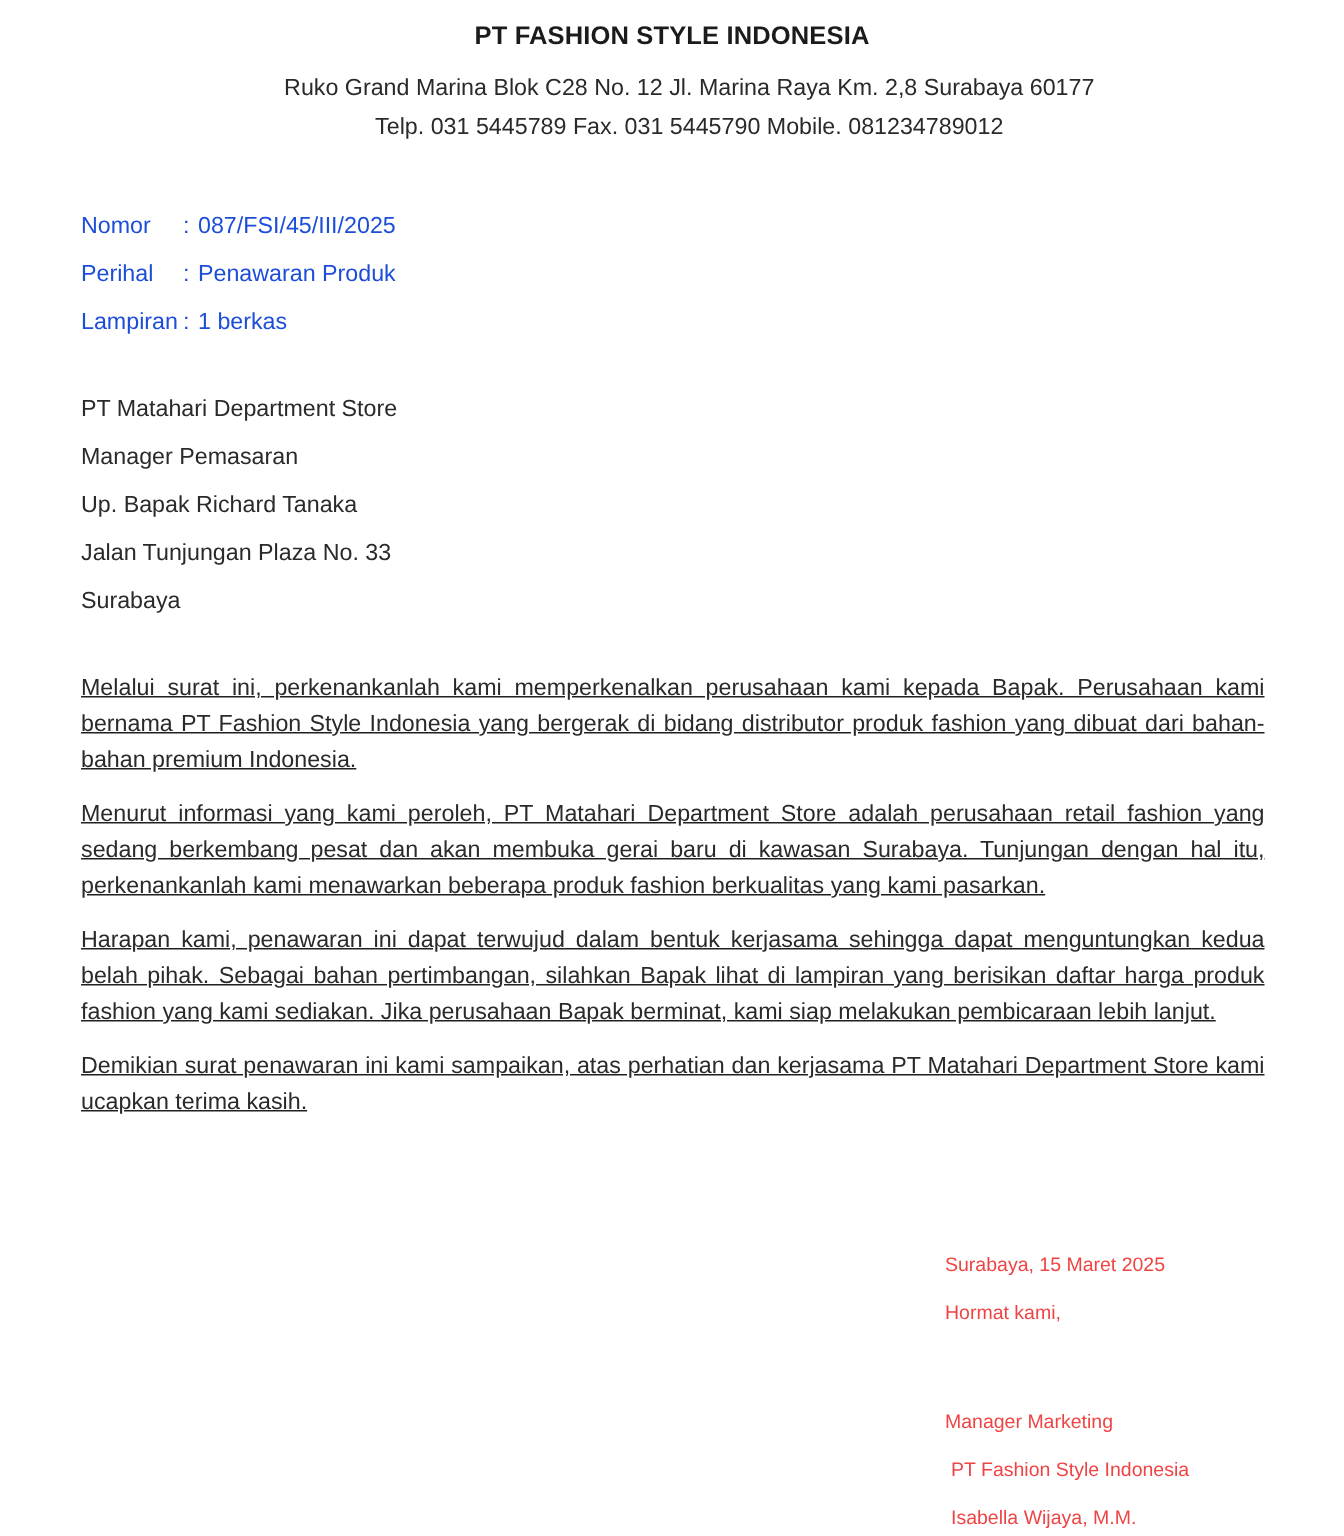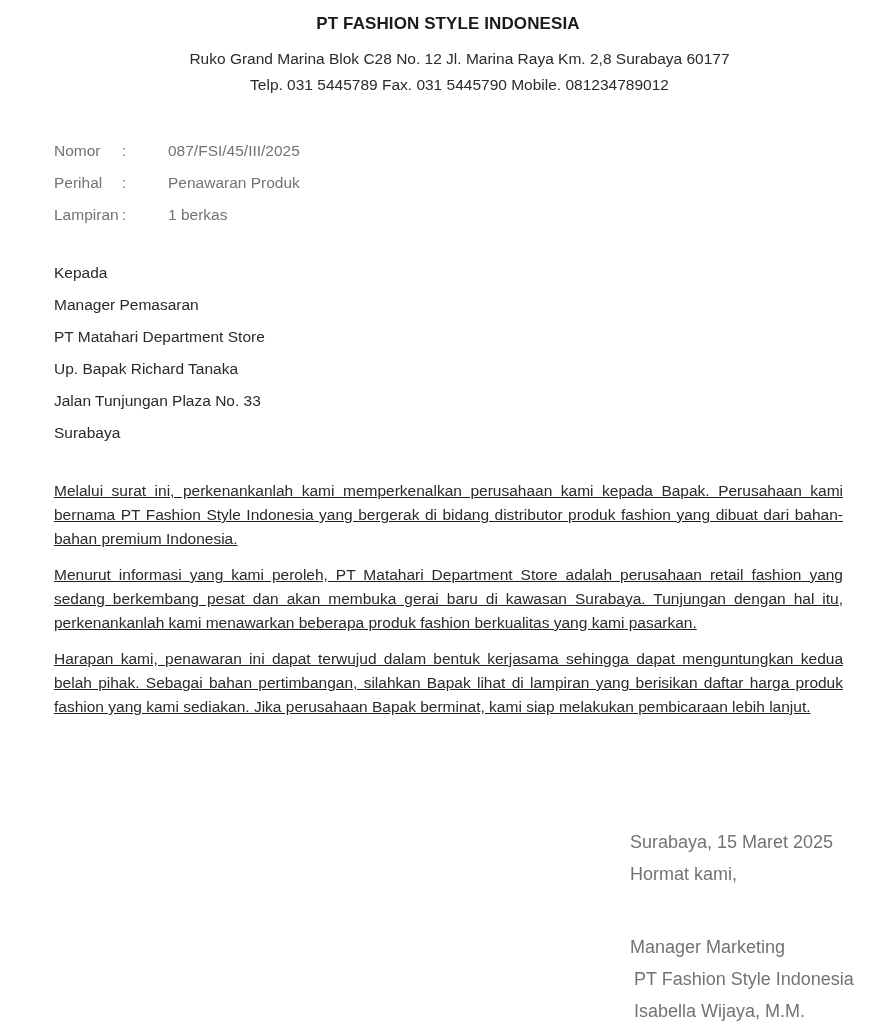--- a/index.html
+++ b/index.html
@@ -51,34 +51,33 @@
   
   .meta-block {
     margin: 44px 0 0 54px;
   }
   .meta-row {
     display: flex;
     align-items: baseline;
     font-size: 15.5px;
     line-height: 21px;
     margin-bottom: 11px;
-    color: #737373;
+    color: #1d4ed8;
   }
   .meta-label {
     width: 68px;
     flex: 0 0 68px;
     white-space: pre;
   }
   .meta-sep {
     width: 10px;
     flex: 0 0 10px;
   }
   .meta-value {
     white-space: pre;
-    margin-left: 36px;
   }
 
   
   .addressee-block {
     margin: 37px 0 0 54px;
   }
   .addressee-line {
     font-size: 15.5px;
     line-height: 21px;
     margin-bottom: 11px;
@@ -106,24 +105,24 @@
   }
 
   
   .signature-block {
     position: absolute;
     left: 630px;
     top: 832px;
     width: 250px;
   }
   .signature-line {
-    font-size: 18px;
+    font-size: 13px;
     line-height: 21px;
     margin-bottom: 11px;
-    color: #737373;
+    color: #ef4444;
     white-space: pre;
   }
   .signature-gap {
     height: 41px;
   }
   .signature-line.indented {
     padding-left: 4px;
   }
 </style>
 </head>
@@ -153,32 +152,32 @@
 
     <div class="meta-row">
       <span class="meta-label">Lampiran</span>
       <span class="meta-sep">:</span>
       <span class="meta-value">1 berkas</span>
     </div>
 
   </section>
 
   <section class="addressee-block">
-    <div class="addressee-line">Kepada</div>
+    <div class="addressee-line">PT Matahari Department Store</div>
     <div class="addressee-line">Manager Pemasaran</div>
-    <div class="addressee-line">PT Matahari Department Store</div>
     <div class="addressee-line">Up. Bapak Richard Tanaka</div>
     <div class="addressee-line">Jalan Tunjungan Plaza No. 33</div>
     <div class="addressee-line">Surabaya</div>
   </section>
 
   <section class="body-block">
     <p class="body-paragraph">Melalui surat ini, perkenankanlah kami memperkenalkan perusahaan kami kepada Bapak. Perusahaan kami bernama PT Fashion Style Indonesia yang bergerak di bidang distributor produk fashion yang dibuat dari bahan-bahan premium Indonesia.</p>
     <p class="body-paragraph">Menurut informasi yang kami peroleh, PT Matahari Department Store adalah perusahaan retail fashion yang sedang berkembang pesat dan akan membuka gerai baru di kawasan Surabaya. Tunjungan dengan hal itu, perkenankanlah kami menawarkan beberapa produk fashion berkualitas yang kami pasarkan.</p>
     <p class="body-paragraph">Harapan kami, penawaran ini dapat terwujud dalam bentuk kerjasama sehingga dapat menguntungkan kedua belah pihak. Sebagai bahan pertimbangan, silahkan Bapak lihat di lampiran yang berisikan daftar harga produk fashion yang kami sediakan. Jika perusahaan Bapak berminat, kami siap melakukan pembicaraan lebih lanjut.</p>
+    <p class="body-paragraph">Demikian surat penawaran ini kami sampaikan, atas perhatian dan kerjasama PT Matahari Department Store kami ucapkan terima kasih.</p>
   </section>
 
   <section class="signature-block">
     <div class="signature-line">Surabaya, 15 Maret 2025</div>
     <div class="signature-line">Hormat kami,</div>
     <div class="signature-gap"></div>
     <div class="signature-line">Manager Marketing</div>
     <div class="signature-line indented">PT Fashion Style Indonesia</div>
     <div class="signature-line indented">Isabella Wijaya, M.M.</div>
   </section>

